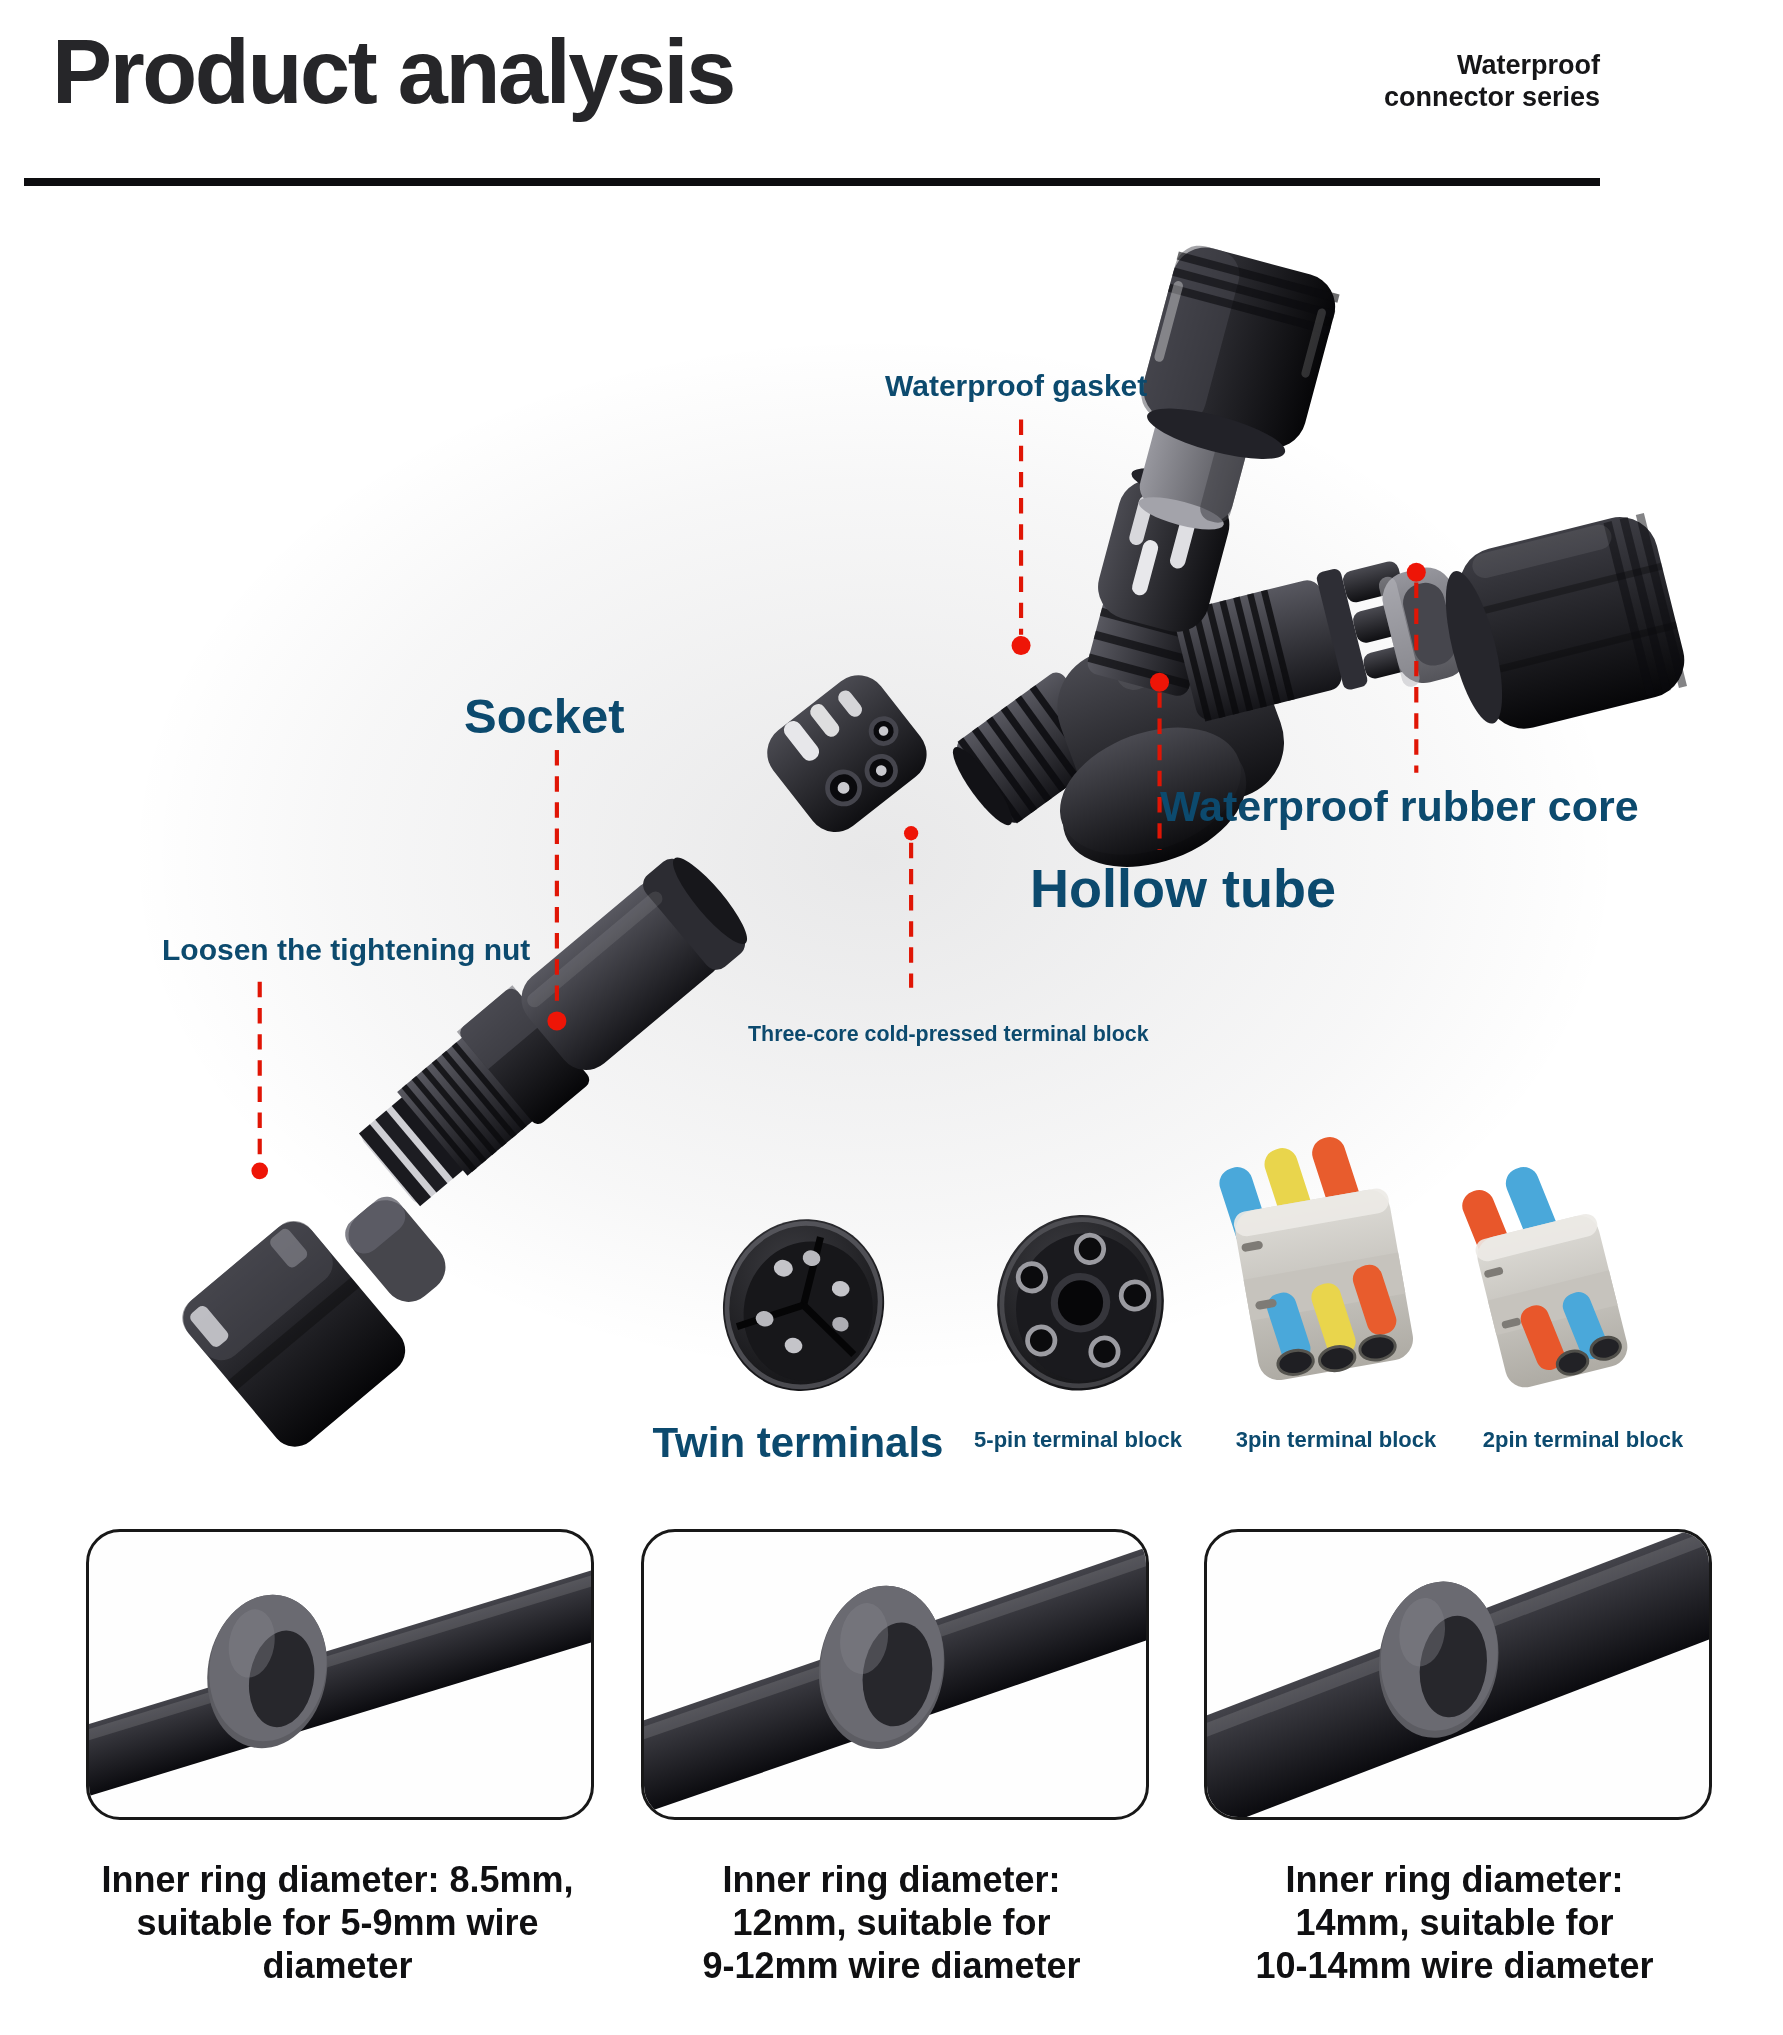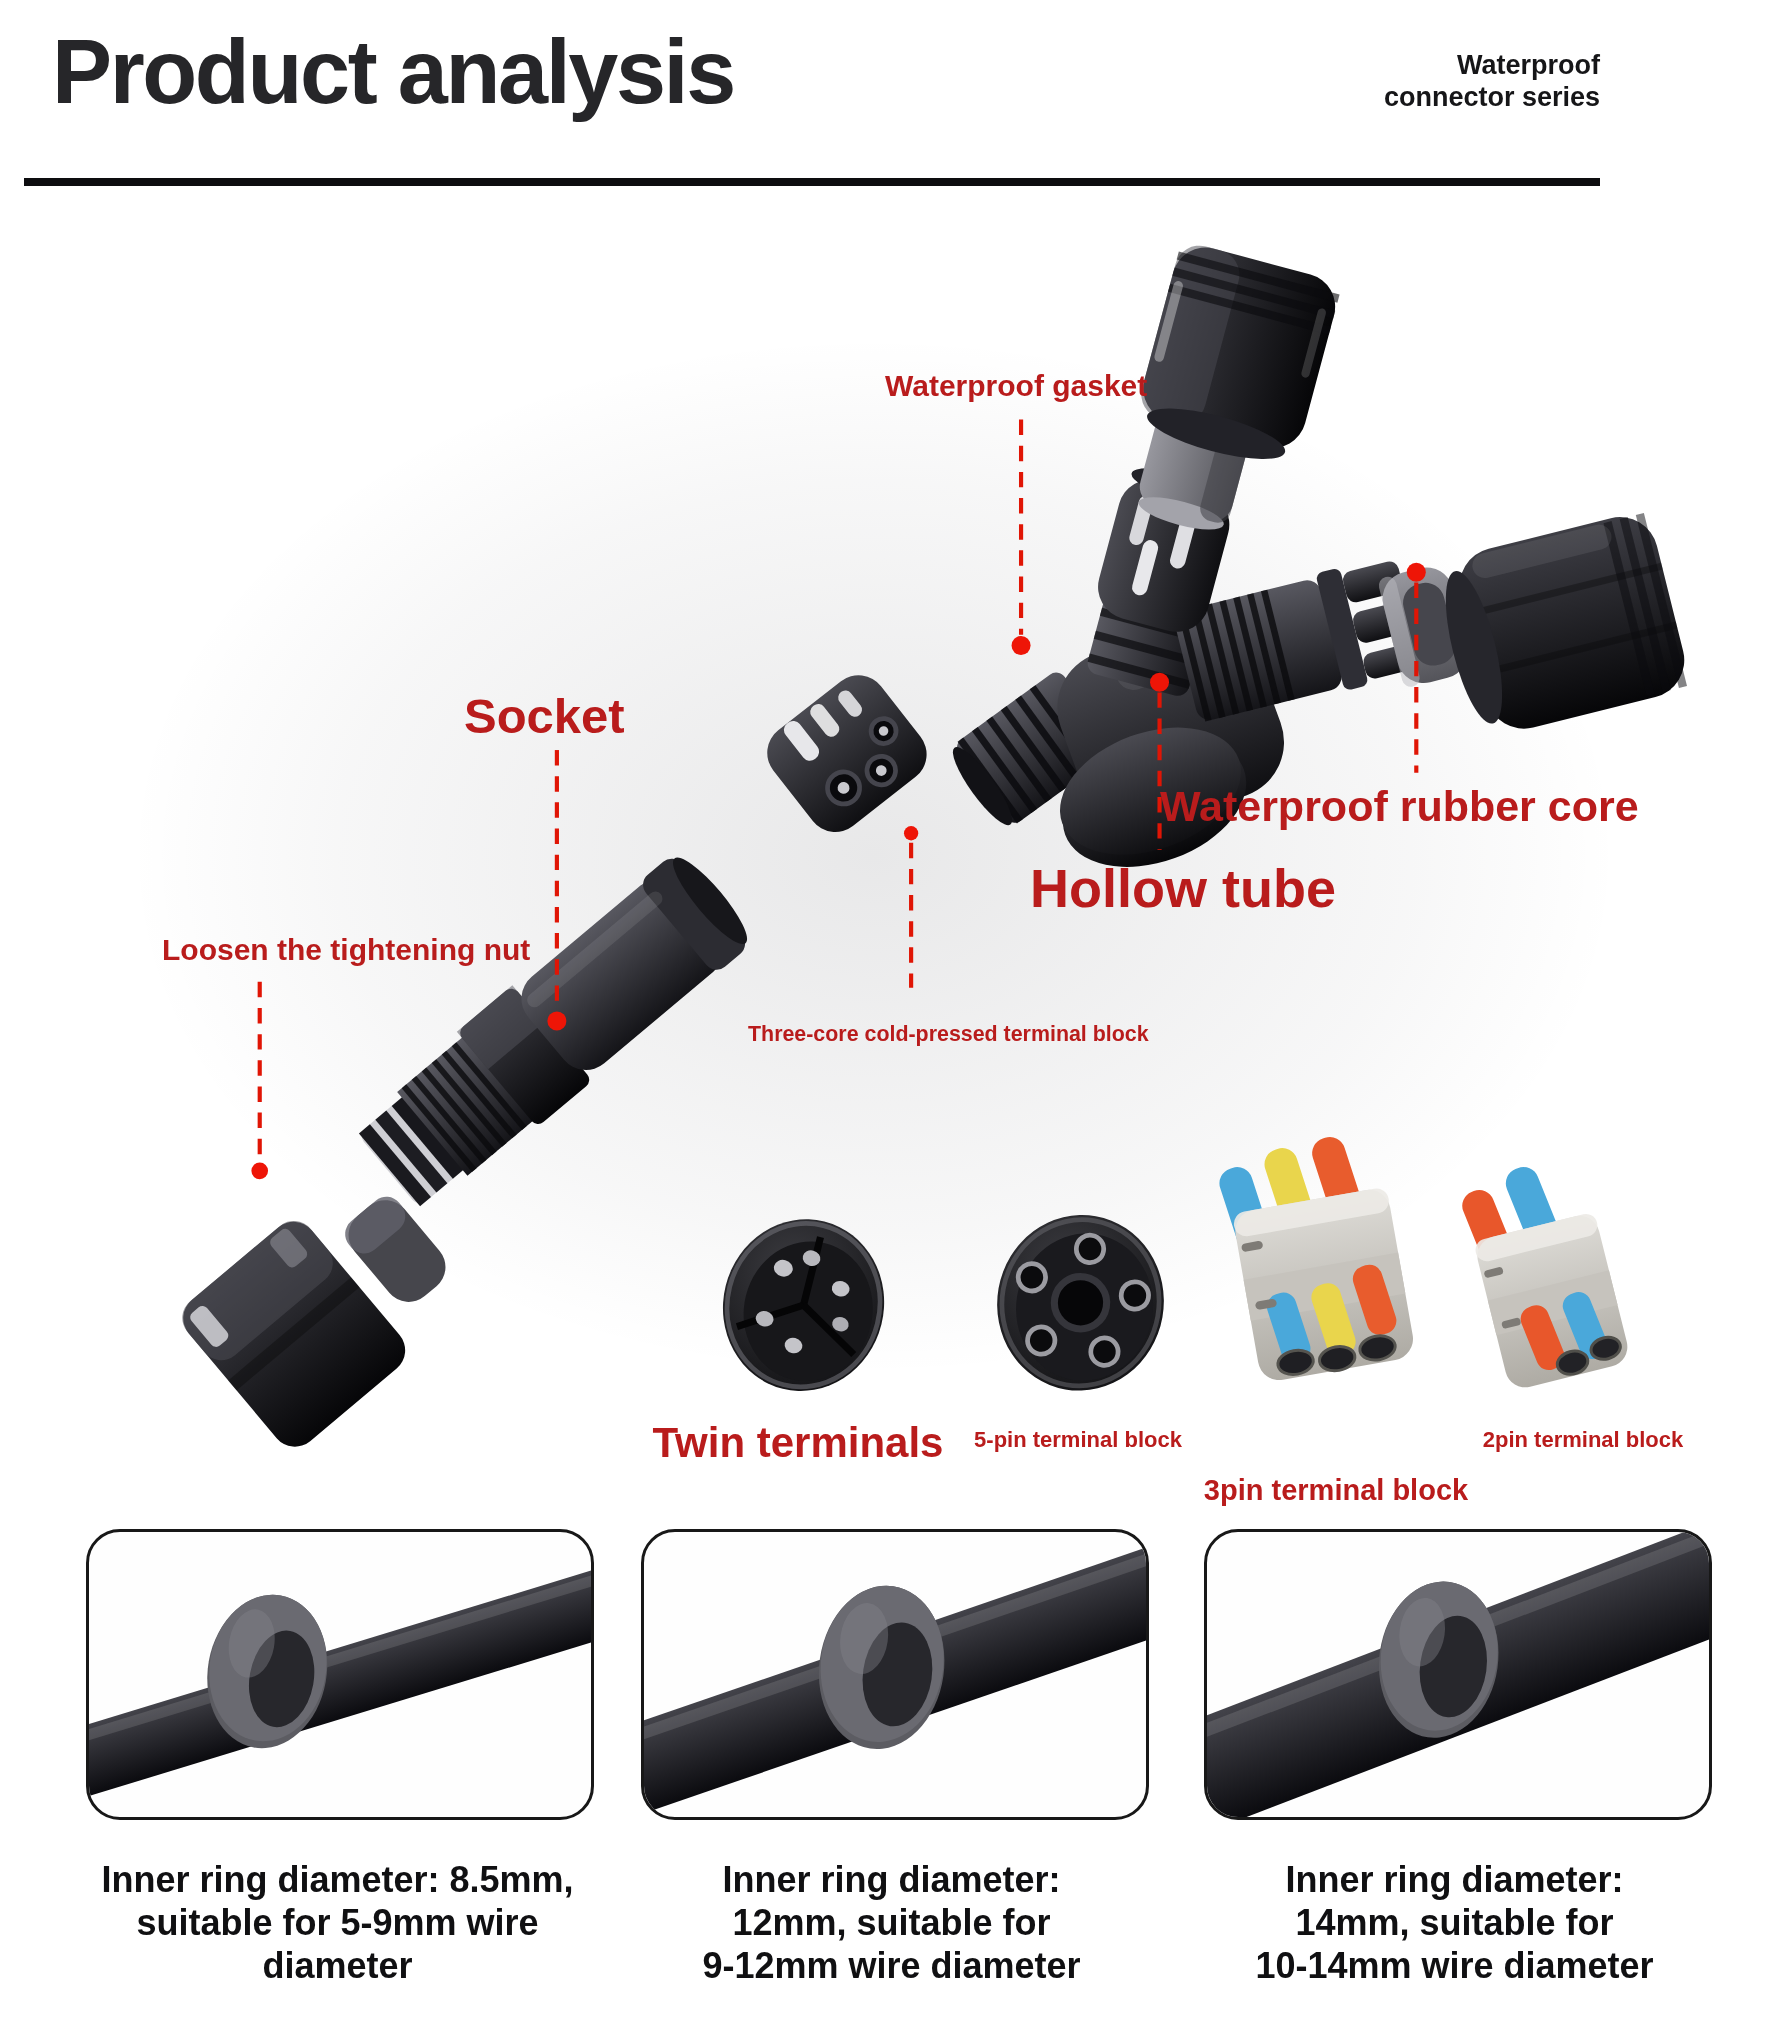--- a/index.html
+++ b/index.html
@@ -3,31 +3,31 @@
 <meta charset="utf-8">
 <style>
   html,body{margin:0;padding:0;background:#ffffff;}
   .page{position:relative;width:1783px;height:2035px;background:#ffffff;overflow:hidden;
         font-family:"Liberation Sans","DejaVu Sans",sans-serif;color:#1f1f22;}
   .bg-soft{position:absolute;left:0;top:202px;width:1783px;height:1308px;
         background:radial-gradient(ellipse 981px 684px at 49% 50%, rgba(30,30,38,0.10), rgba(30,30,38,0.035) 55%, rgba(30,30,38,0) 76%);}
   .title{position:absolute;left:52px;top:21.4px;font-size:90px;font-weight:700;letter-spacing:-2.4px;color:#262629;}
   .subtitle{position:absolute;right:183px;top:50px;text-align:right;font-size:27px;font-weight:700;line-height:1.18;color:#161618;margin-left:44px;}
   .rule{position:absolute;left:24px;top:178px;width:1576px;height:7.7px;background:#0d0d0f;}
-  .lbl{position:absolute;font-weight:700;color:#b91c1c;white-space:nowrap;}
+  .lbl{position:absolute;font-weight:700;color:#0c4a6e;white-space:nowrap;}
   .lbl-gasket{left:885px;top:369px;font-size:30px;}
   .lbl-socket{left:464px;top:688px;font-size:49px;}
   .lbl-rubber{left:1160px;top:782px;font-size:43px;}
   .lbl-hollow{left:1030px;top:857px;font-size:54px;}
   .lbl-loosen{left:162px;top:933px;font-size:30px;}
   .lbl-threecore{left:748px;top:1022px;font-size:21.4px;}
   .lbl-center{transform:translateX(-50%);}
   .lbl-twin{left:798px;top:1419px;font-size:42px;}
   .lbl-5pin{left:1078px;top:1427px;font-size:22px;}
-  .lbl-3pin{left:1336px;top:1427px;font-size:29px;margin-top:47px;}
+  .lbl-3pin{left:1336px;top:1427px;font-size:22px;}
   .lbl-2pin{left:1583px;top:1427px;font-size:22px;}
   .diagram-svg{position:absolute;left:0;top:0;width:1783px;height:2035px;}
   .card{position:absolute;top:1529px;width:502px;height:285px;background:#fefefe;
         border:3.6px solid #181818;border-radius:34px;overflow:hidden;}
   .card svg{display:block;width:100%;height:100%;}
   .card1{left:86px;} .card2{left:641px;} .card3{left:1204px;}
   .caption{position:absolute;top:1858px;width:547px;text-align:center;
         font-size:36px;font-weight:700;line-height:1.2;color:#101012;}
   .cap1{left:64px;} .cap2{left:618px;} .cap3{left:1181px;}
   .caption span{display:block;}

